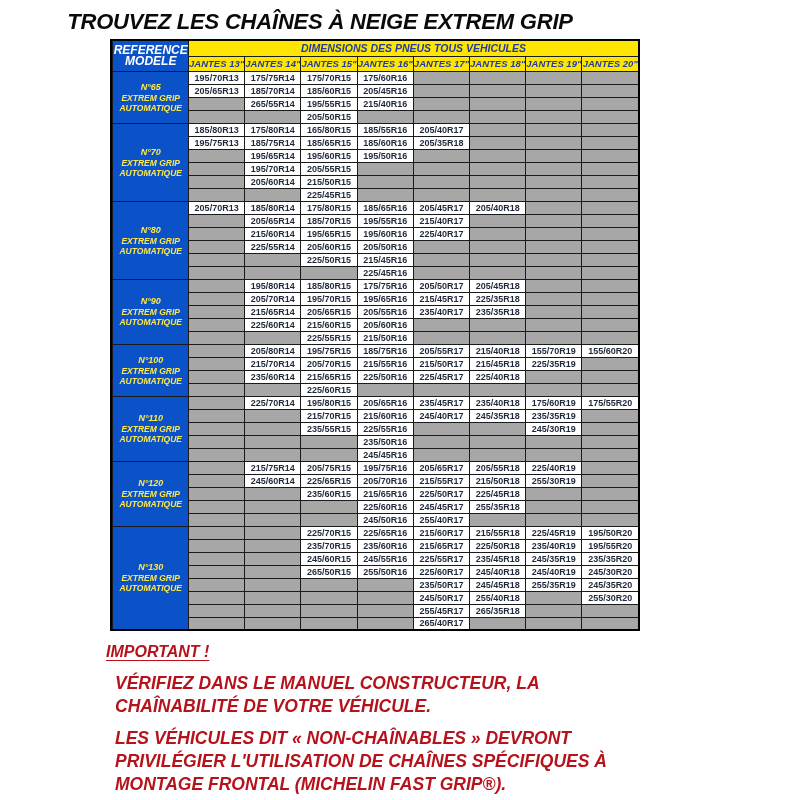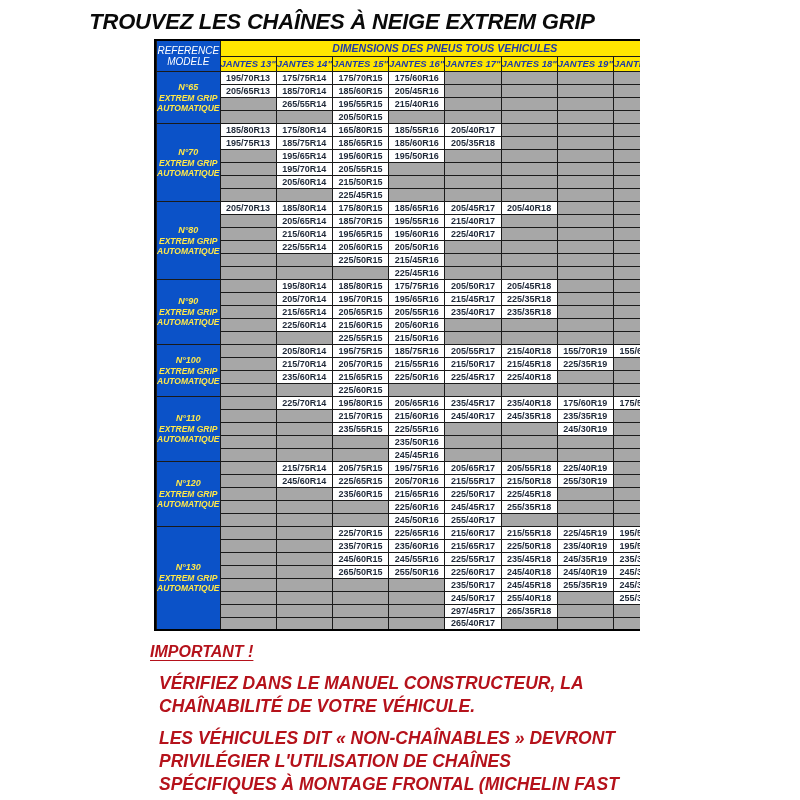--- a/index.html
+++ b/index.html
@@ -5,35 +5,35 @@
   :root{
     --blue:#0B52C8;
     --yellow:#FFE600;
     --header-text-blue:#1F3BA8;
     --empty-cell-gray:#A7A7A7;
     --cell-text:#1E2838;
     --warning-red:#B5121B;
   }
   *{box-sizing:border-box;margin:0;padding:0;}
   body{background:#ffffff;font-family:"Liberation Sans",sans-serif;}
-  .page{width:640px;height:800px;background:#ffffff;overflow:hidden;position:relative;padding-left:44px;}
+  .page{width:640px;height:800px;background:#ffffff;overflow:hidden;position:relative;}
 
   
   .title{padding-top:8px;text-align:center;font-weight:bold;font-style:italic;
          font-size:22px;line-height:27px;color:#0a0a0a;letter-spacing:-0.2px;}
 
   
   table.chart{border-collapse:collapse;table-layout:fixed;margin:4px 0 0 110px;
               border:2px solid #000;}
   .c-gutter{width:13px}.c-ref{width:92px}.c-d{width:56px}.c-last{width:66px}
   table.chart th,table.chart td{border:1px solid #1a1a1a;overflow:hidden;
        white-space:nowrap;text-align:center;vertical-align:middle;padding:0;}
   th.gutter,td.gutter{background:#fdfdfd;border-color:#cccccc;border-right-color:#1a1a1a;}
-  th.ref{background:var(--blue);color:#ffffff;font-style:italic;font-weight:normal;
-         font-size:10px;line-height:11px;height:31px;}
+  th.ref{background:var(--blue);color:#ffffff;font-style:italic;font-weight:bold;
+         font-size:12px;line-height:11px;height:31px;}
   th.dims{background:var(--yellow);color:var(--header-text-blue);font-style:italic;
           font-weight:bold;font-size:10.5px;height:16px;}
   th.jantes{background:var(--yellow);color:var(--header-text-blue);font-style:italic;
             font-weight:bold;font-size:9.5px;height:15px;}
   tbody td{height:13px;font-size:9px;font-weight:600;color:var(--cell-text);}
   td.val{background:#ffffff;}
   td.empty{background:var(--empty-cell-gray);}
   td.model{background:var(--blue);color:#FFE84A;font-style:italic;font-weight:bold;}
   td.model .model-name{font-size:9px;line-height:11px;}
   td.model .model-sub{font-size:8.5px;line-height:10px;text-align:center;}
@@ -578,21 +578,21 @@
           <td class="val">255/40R18</td>
           <td class="empty"></td>
           <td class="val">255/30R20</td>
         </tr>
         <tr>
           <td class="gutter"></td>
           <td class="empty"></td>
           <td class="empty"></td>
           <td class="empty"></td>
           <td class="empty"></td>
-          <td class="val">297/45R17</td>
+          <td class="val">255/45R17</td>
           <td class="val">265/35R18</td>
           <td class="empty"></td>
           <td class="empty"></td>
         </tr>
         <tr>
           <td class="gutter"></td>
           <td class="empty"></td>
           <td class="empty"></td>
           <td class="empty"></td>
           <td class="empty"></td>

